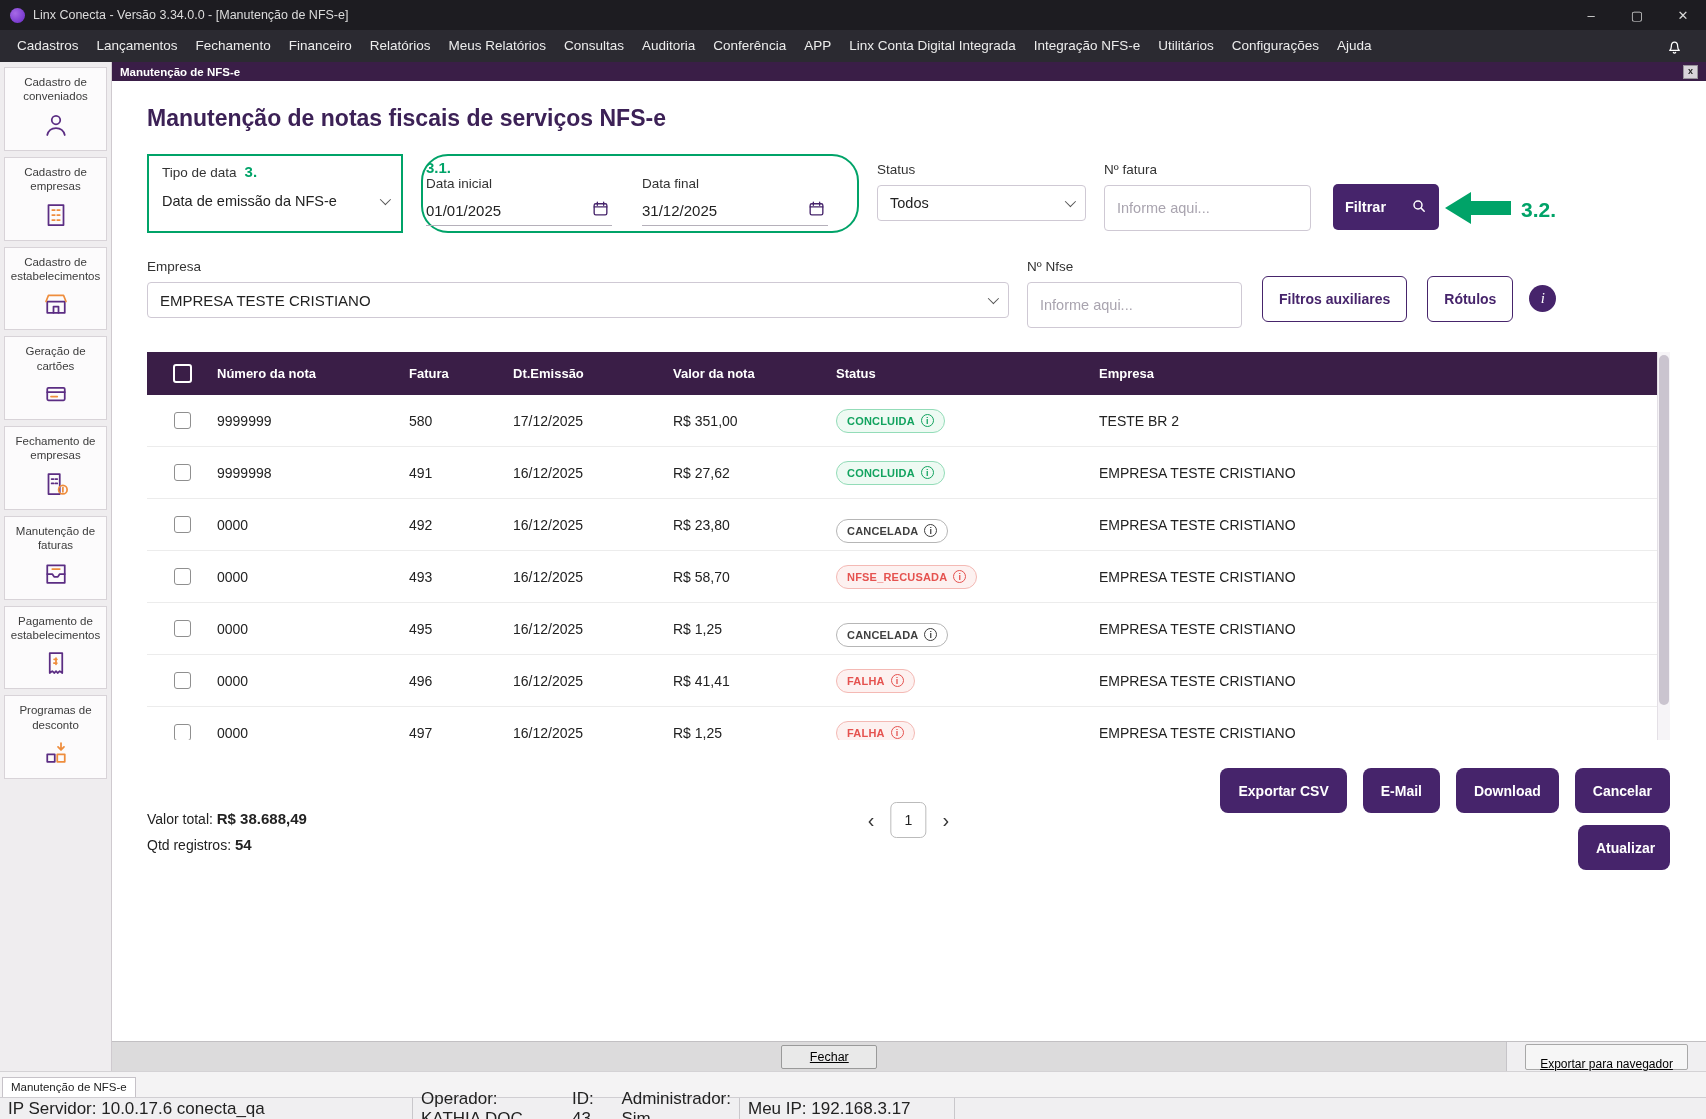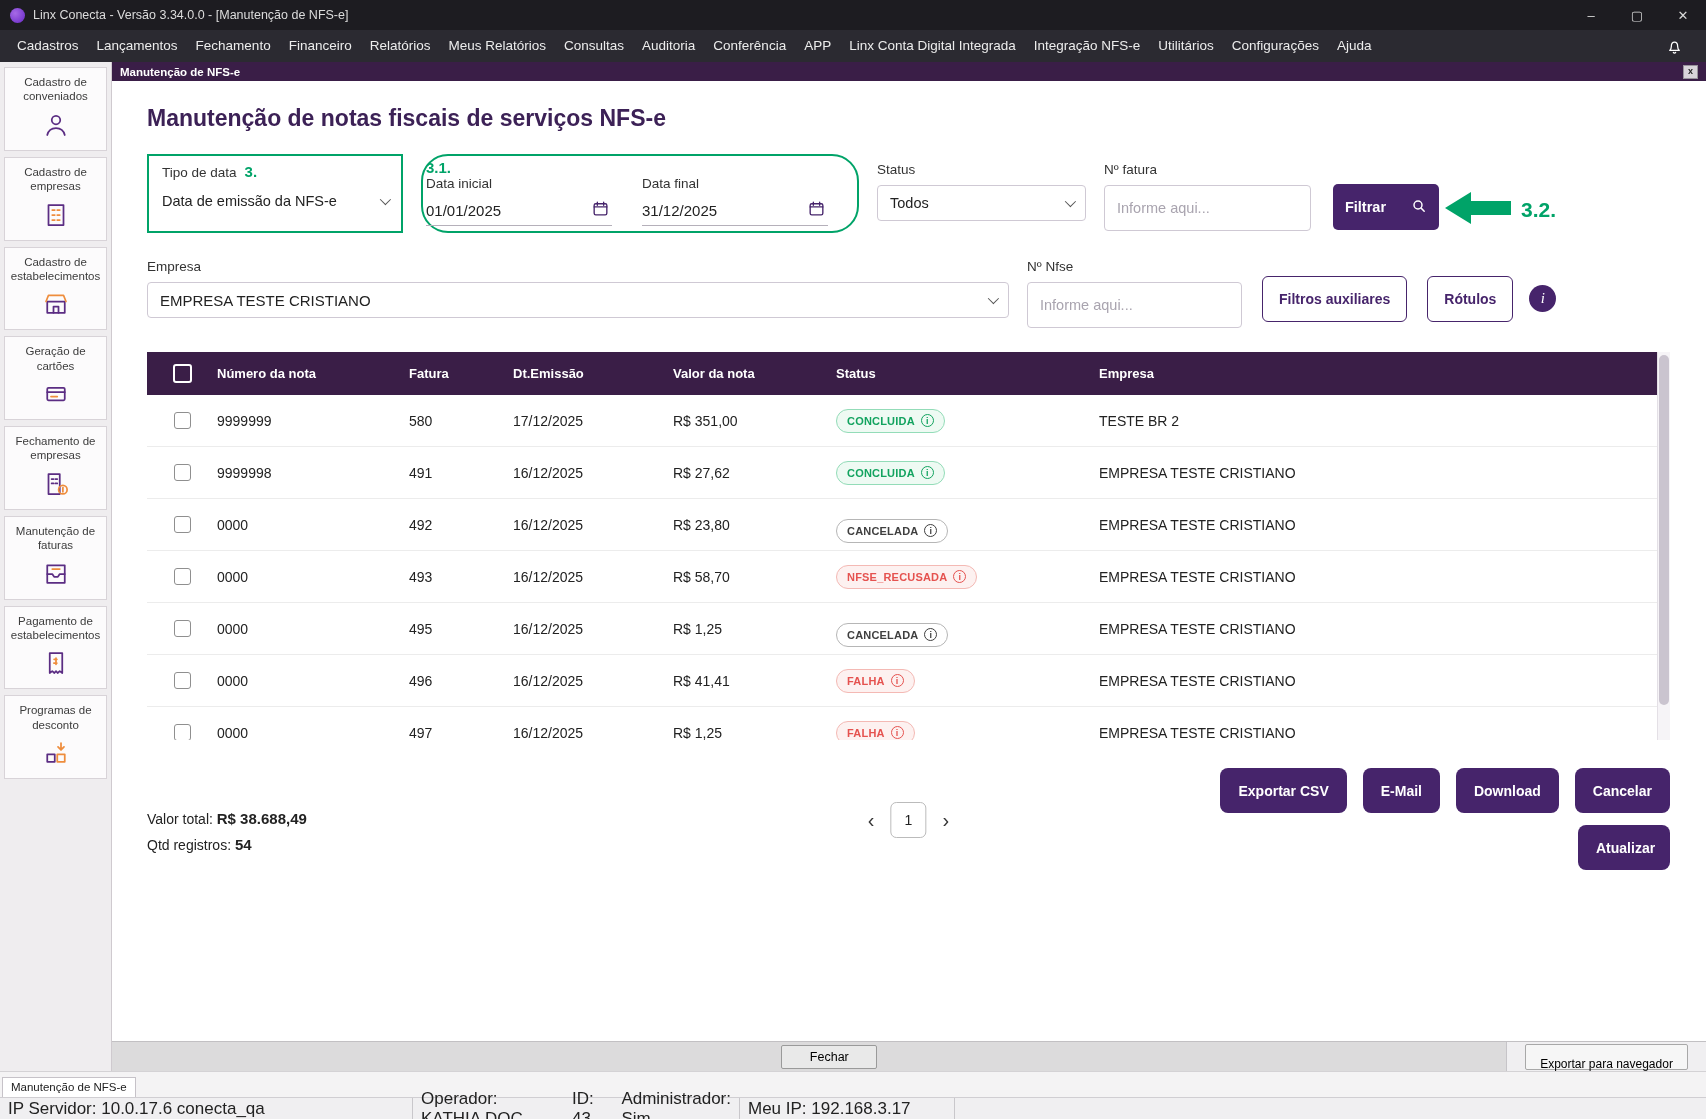--- a/index.html
+++ b/index.html
@@ -113,21 +113,21 @@
   .pg-chev{font-size:20px;color:#333;cursor:pointer;line-height:1;}
   .pg-num{width:36px;height:36px;border:1px solid #bbb;border-radius:6px;display:flex;
     align-items:center;justify-content:center;font-size:14px;cursor:pointer;}
   .actions{margin-left:auto;display:flex;flex-direction:column;align-items:flex-end;}
   .actions-row{display:flex;gap:16px;}
   .actions .btn-primary{height:45px;padding:7px 18px;font-size:14px;border-radius:8px;}
   .atualizar{margin-top:12px;width:92px;height:45px;font-size:14px;border-radius:6px;}
   
   .graybar{height:30px;background:#dcdbdc;border-top:1px solid #c2c0c3;position:relative;
     flex:0 0 auto;}
-  .winbtn{font-family:"Liberation Sans",sans-serif;cursor:pointer;}
+  .winbtn{font-family:"Liberation Sans",sans-serif;cursor:pointer;text-decoration:underline;}
   .fechar-btn{position:absolute;left:45%;top:3px;transform:translateX(-50%);width:96px;height:24px;
     background:#e9e9e9;border:1px solid #9a9a9a;font-size:12.5px;border-radius:2px;}
   .exportnav-wrap{position:absolute;right:0;top:0;bottom:0;width:200px;background:#f0eff1;
     border-left:1px solid #c6c4c8;display:flex;align-items:center;justify-content:center;}
   .exportnav-btn{height:23px;padding:12px 14px;background:#f6f6f6;border:1px solid #a8a8a8;
     font-size:12px;border-radius:2px;}
   .tabrow{height:26px;background:#f4f3f4;border-top:1px solid #d4d2d5;display:flex;
     align-items:flex-end;padding-left:2px;flex:0 0 auto;}
   .bottom-tab{background:#fff;border:1px solid #c6c2c8;border-bottom:none;font-size:11.5px;
     padding:3px 8px 4px;color:#222;cursor:pointer;}

